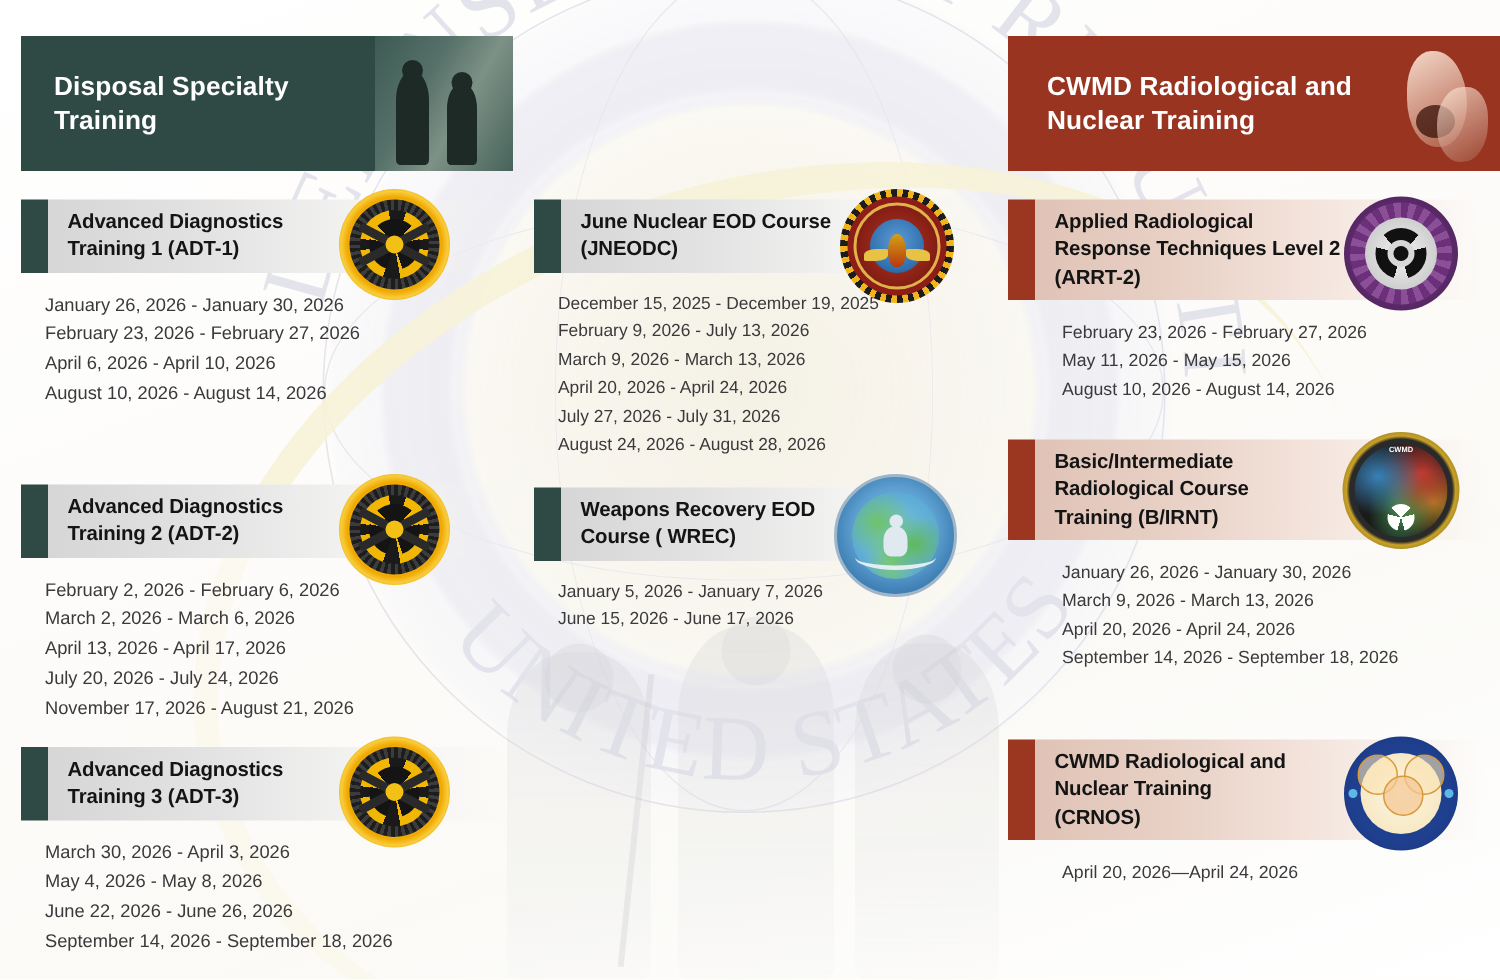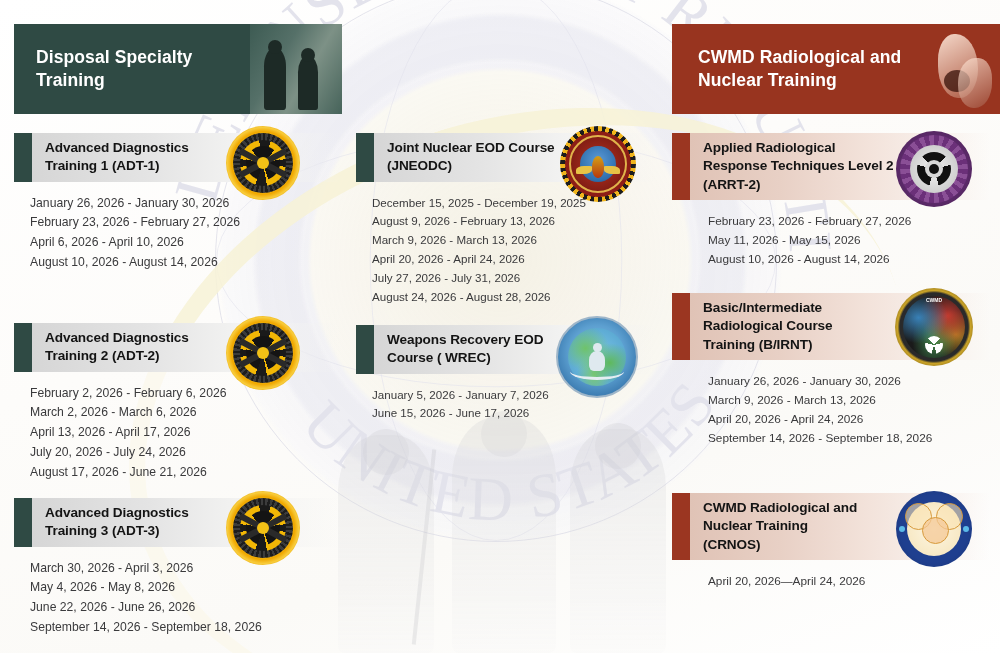--- a/index.html
+++ b/index.html
@@ -568,21 +568,21 @@
           <div>Advanced Diagnostics</div>
           <div>Training 2 (ADT-2)</div>
         </div>
       </div>
     </div>
     <div class="dates">
       <div class="date-line">February 2, 2026 - February 6, 2026</div>
       <div class="date-line">March 2, 2026 - March 6, 2026</div>
       <div class="date-line">April 13, 2026 - April 17, 2026</div>
       <div class="date-line">July 20, 2026 - July 24, 2026</div>
-      <div class="date-line">August 17, 2026 - June 21, 2026</div>
+      <div class="date-line">November 17, 2026 - August 21, 2026</div>
     </div>
   </div>
   <div class="badge badge-rad" style="left:226px; top:316px;">
     <div class="ring"></div>
       <div class="inner"></div>
       <div class="trefoil"></div>
     <div class="bolt"></div>
       <div class="bolt2"></div>
       <div class="hub"></div>
   </div>
@@ -611,28 +611,28 @@
     <div class="bolt"></div>
       <div class="bolt2"></div>
       <div class="hub"></div>
   </div>
 
   <div class="course green mid" style="left:356px; top:133px; width:300px;">
     <div class="course-strip">
       <div class="strip-accent"></div>
       <div class="strip-body">
         <div class="strip-title">
-          <div>Joint Nuclear EOD Course</div>
+          <div>June Nuclear EOD Course</div>
           <div>(JNEODC)</div>
         </div>
       </div>
     </div>
     <div class="dates">
       <div class="date-line">December 15, 2025 - December 19, 2025</div>
-      <div class="date-line">August 9, 2026 - February 13, 2026</div>
+      <div class="date-line">February 9, 2026 - July 13, 2026</div>
       <div class="date-line">March 9, 2026 - March 13, 2026</div>
       <div class="date-line">April 20, 2026 - April 24, 2026</div>
       <div class="date-line">July 27, 2026 - July 31, 2026</div>
       <div class="date-line">August 24, 2026 - August 28, 2026</div>
     </div>
   </div>
   <div class="badge badge-jneodc" style="left:560px; top:126px;">
     <div class="r1"></div>
       <div class="r2"></div>
       <div class="core"></div>

